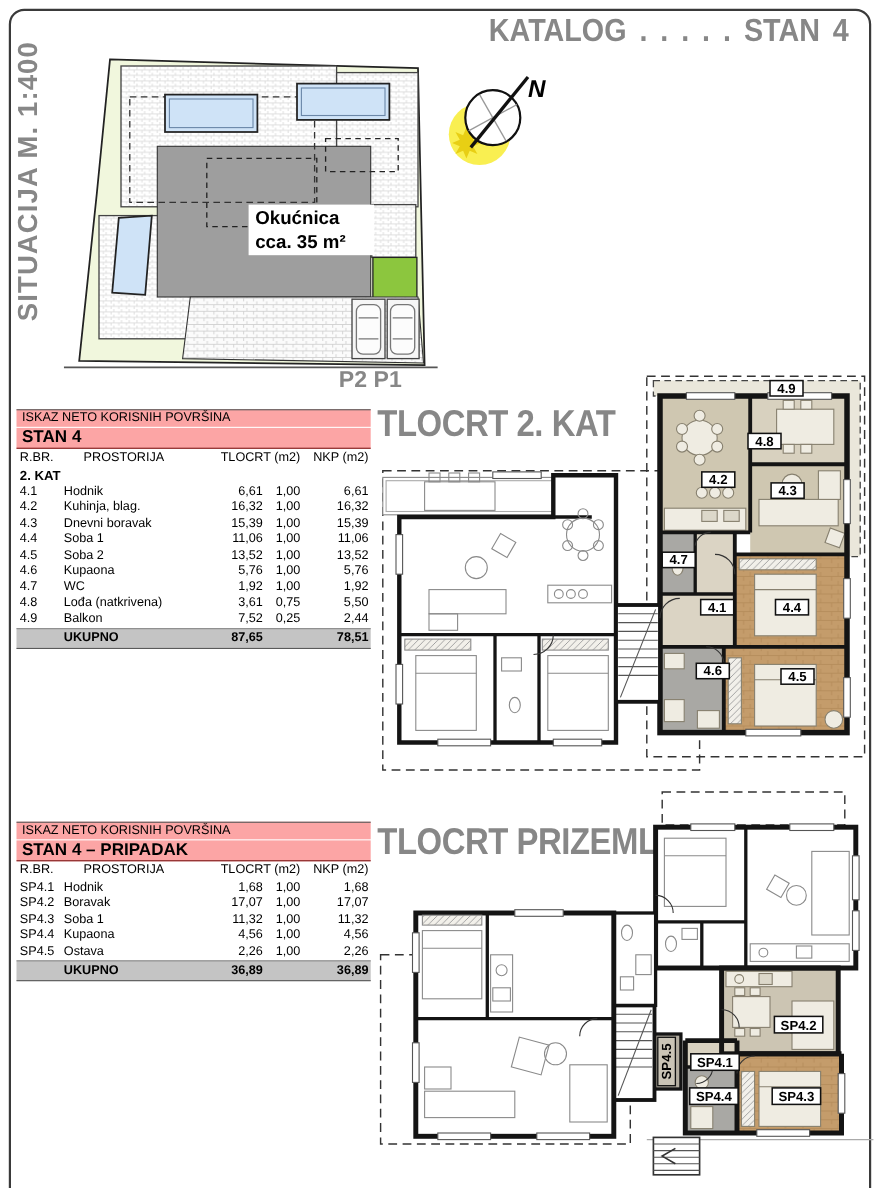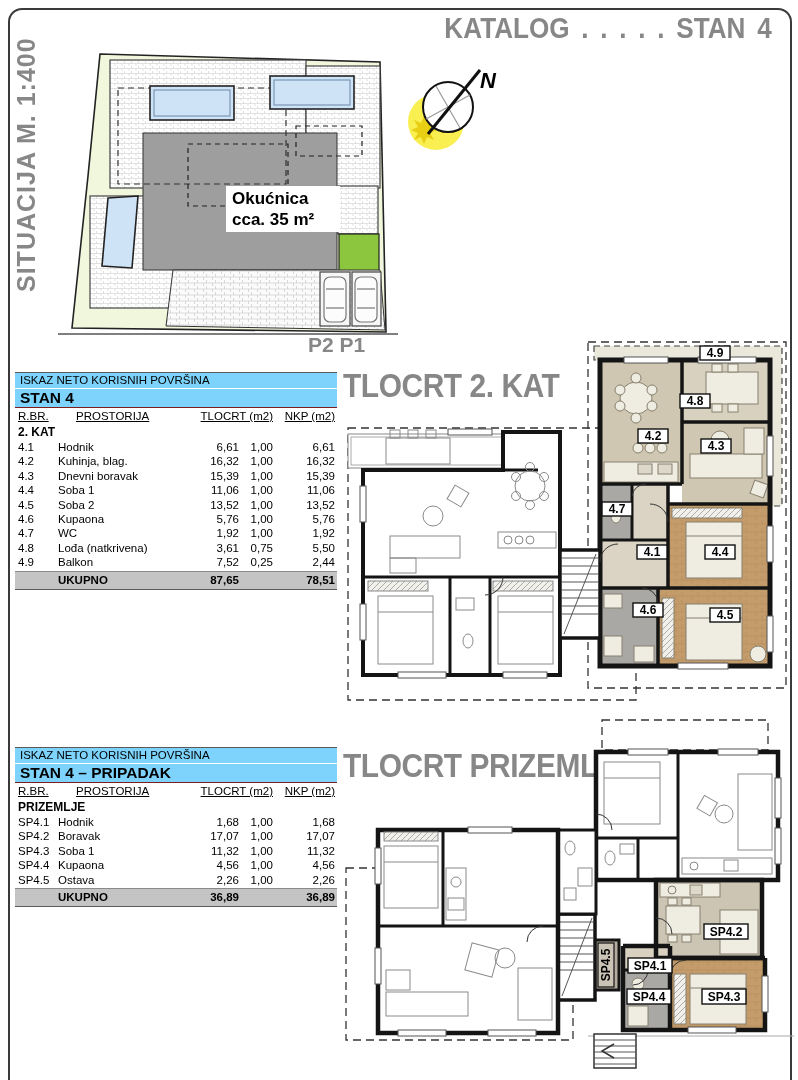--- a/index.html
+++ b/index.html
@@ -12,24 +12,24 @@
           font-size:25px;font-weight:bold;color:#878787;letter-spacing:1px;white-space:nowrap;}
   .ktitle{position:absolute;right:26px;top:12px;font-size:29px;font-weight:bold;color:#878787;
           white-space:nowrap;word-spacing:5px;transform:scaleX(.9);transform-origin:right center;}
   .ptitle{position:absolute;font-size:34px;font-weight:bold;color:#878787;white-space:nowrap;
           transform:scaleX(.88);transform-origin:left center;letter-spacing:-.5px;}
   #plan1-title{left:343px;top:366px;}
   #plan2-title{left:343px;top:746px;}
   
   .atable{position:absolute;left:15px;width:322px;font-size:11.5px;}
   #table1{top:372px;} #table2{top:747px;}
-  .bar{background:#7dd3fc;padding-left:5px;}
+  .bar{background:#fca5a5;padding-left:5px;}
   .bar.t1{height:15px;line-height:15px;border-top:1.5px solid #5a5a5a;margin-bottom:1px;}
   .bar.t2{height:18px;line-height:18px;font-size:15.5px;font-weight:bold;border-bottom:1px solid #7f1d1d;}
-  .hrow{display:flex;height:17px;line-height:17px;text-decoration:underline;}
+  .hrow{display:flex;height:17px;line-height:17px;}
   .hrow .h-id{width:40px;padding-left:3px;}
   .hrow .h-nm{flex:1;padding-left:18px;}
   .hrow .h-tk{width:90px;text-align:right;}
   .hrow .h-nk{width:62px;text-align:right;padding-right:2px;}
   .srow{height:15px;line-height:15px;font-weight:bold;font-size:12px;padding-left:3px;}
   .trow{display:flex;height:14.4px;line-height:14.4px;}
   .trow .id{width:40px;padding-left:3px;}
   .trow .nm{flex:1;}
   .trow .tl{width:56px;text-align:right;}
   .trow .kf{width:34px;text-align:right;}
@@ -205,21 +205,20 @@
 
   <div class="atable" id="table2">
     <div class="bar t1">ISKAZ NETO KORISNIH POVRŠINA</div>
     <div class="bar t2">STAN 4 – PRIPADAK</div>
     <div class="hrow">
       <span class="h-id">R.BR.</span>
       <span class="h-nm">PROSTORIJA</span>
       <span class="h-tk">TLOCRT (m2)</span>
       <span class="h-nk">NKP (m2)</span>
     </div>
-    <div class="srow">PRIZEMLJE</div>
     <div>
         <div class="trow">
         <span class="id">SP4.1</span>
         <span class="nm">Hodnik</span>
         <span class="tl">1,68</span>
         <span class="kf">1,00</span>
         <span class="nk">1,68</span>
       </div>
         <div class="trow">
         <span class="id">SP4.2</span>

